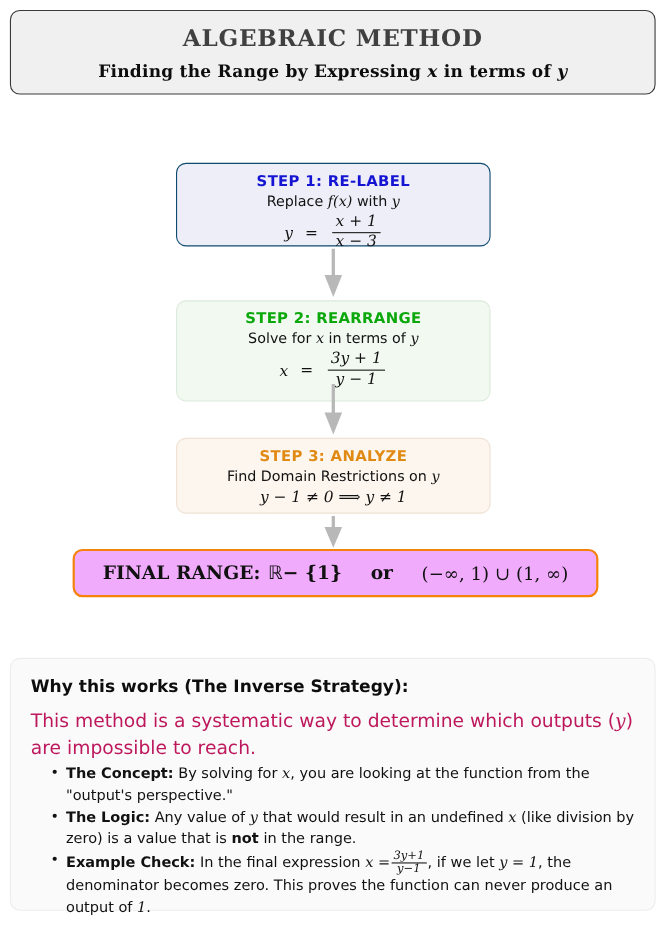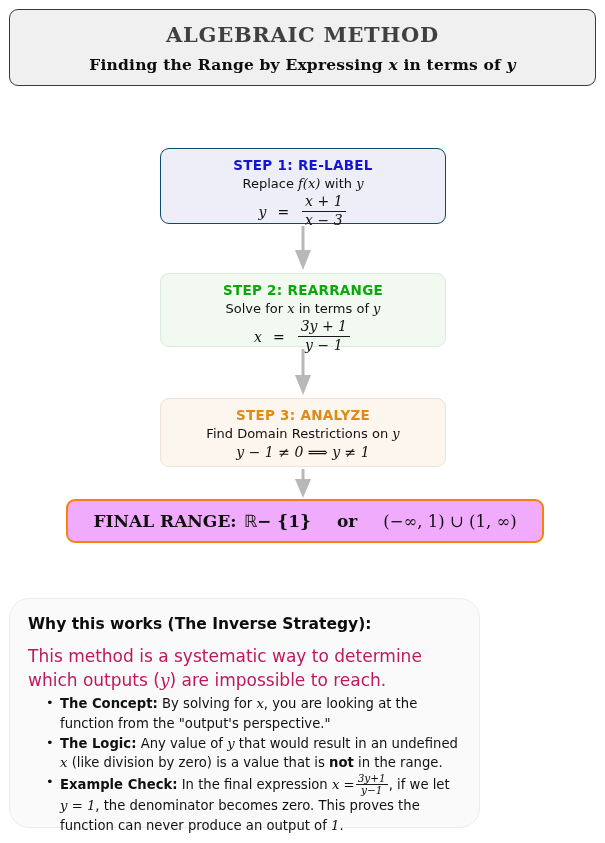--- a/index.html
+++ b/index.html
@@ -100,21 +100,21 @@
   #step-1 {
     top: 148px;
     height: 76px;
     background: #eeeef9;
     border: 1px solid #0c4a6e;
   }
   #step-1 .step-title { color: #1414d2; }
 
   #step-2 {
     top: 273px;
-    height: 74px;
+    height: 92px;
     background: #f1f9f1;
     border: 1px solid #dceadc;
   }
   #step-2 .step-title { color: #0aa80a; }
 
   #step-3 {
     top: 398px;
     height: 69px;
     background: #fdf6ee;
     border: 1px solid #eee2d4;
@@ -162,26 +162,26 @@
   #final-range .interval {
     font-weight: normal;
     font-size: 16.5px;
   }
 
   
   #why-panel {
     position: absolute;
     left: 9px;
     top: 598px;
-    width: 471px;
+    width: 587px;
     height: 230px;
     box-sizing: border-box;
     background: #fafafa;
     border: 1px solid #ededed;
-    border-radius: 20px;
+    border-radius: 9px;
     padding: 16px 18px 0 18px;
   }
   #why-panel .why-heading {
     font-size: 15.5px;
     font-weight: bold;
     color: #0d0d0d;
     margin-bottom: 11px;
   }
   #why-panel .why-intro {
     font-size: 17px;

